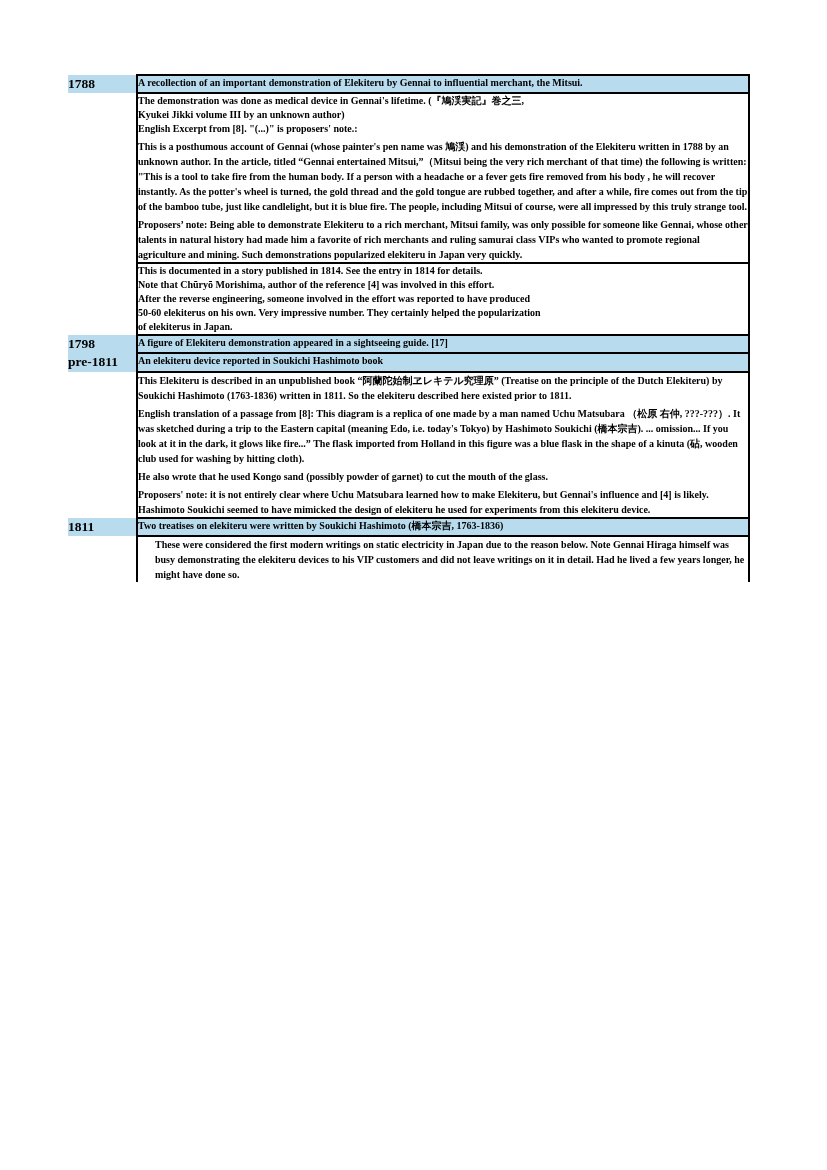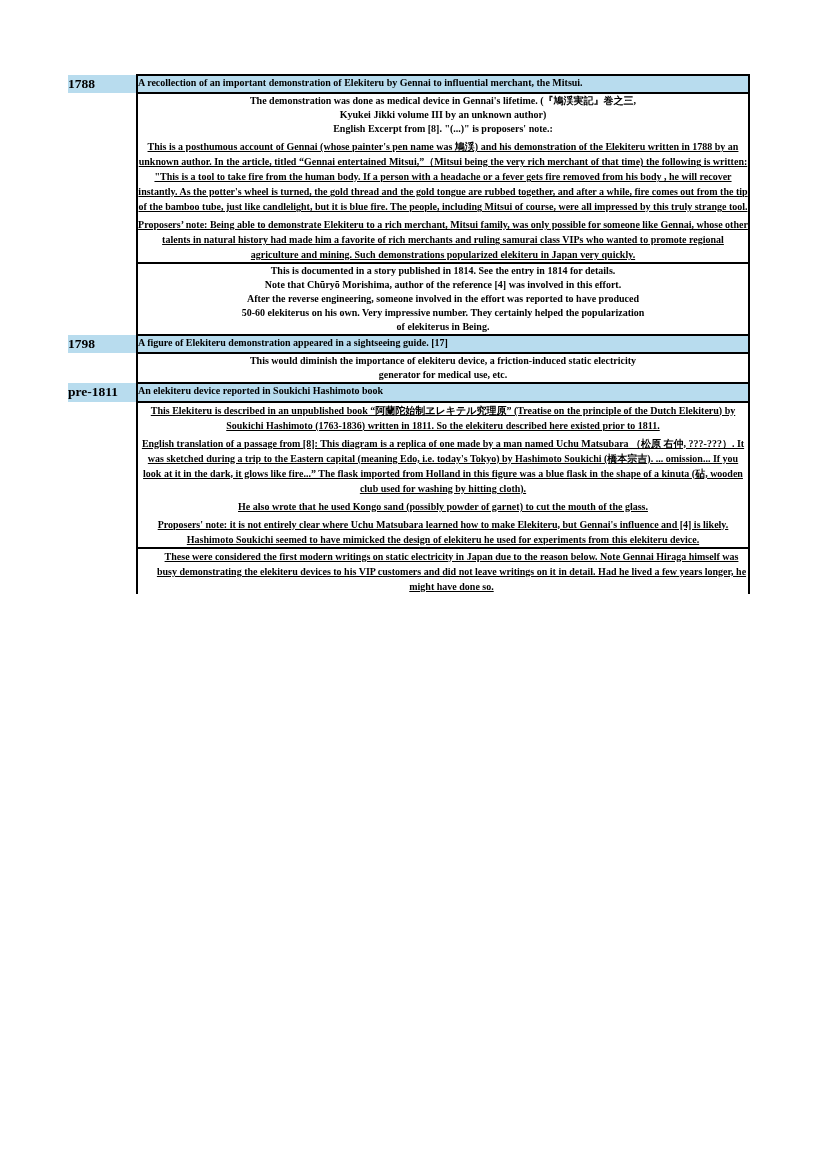--- a/index.html
+++ b/index.html
@@ -65,35 +65,34 @@
     border-bottom-width: 2px;
   }
   td.body.detail-cell {
     background: #ffffff;
     border-top-width: 0px;
   }
   
   .para {
     margin: 0 0 0 0;
     text-indent: 0;
-    text-align: center;
   }
   .para + .para {
     margin-top: 3px;
   }
   .line {
     display: block;
   }
   
   td.body.nobottom {
     border-bottom: none;
     padding-left: 17px;
   }
   .tight { line-height: 1.40; }
-  .loose { line-height: 1.50; text-decoration: underline; }
+  .loose { line-height: 1.50; }
 </style>
 </head>
 <body>
 
 <div id="page">
   <table class="timeline">
     <colgroup>
       <col class="year-col">
       <col class="body-col">
     </colgroup>
@@ -115,51 +114,46 @@
           </td>
         </tr>
         <tr>
           <td class="year">&nbsp;</td>
           <td class="body detail-cell">
             <div class="para tight">
               <span class="line">This is documented in a story published in 1814. See the entry in 1814 for details.</span>
               <span class="line">Note that Chūryō Morishima, author of the reference [4] was involved in this effort.</span>
               <span class="line">After the reverse engineering, someone involved in the effort was reported to have produced</span>
               <span class="line">50-60 elekiterus on his own. Very impressive number. They certainly helped the popularization</span>
-              <span class="line">of elekiterus in Being.</span>
+              <span class="line">of elekiterus in Japan.</span>
             </div>
           </td>
         </tr>
         <tr>
           <td class="year hl">1798</td>
           <td class="body header-cell">A figure of Elekiteru demonstration appeared in a sightseeing guide. [17]</td>
-        </tr>
-        <tr>
-          <td class="year">&nbsp;</td>
-          <td class="body detail-cell">
-            <div class="para tight">
-              <span class="line">This would diminish the importance of elekiteru device, a friction-induced static electricity</span>
-              <span class="line">generator for medical use, etc.</span>
-            </div>
-          </td>
         </tr>
         <tr>
           <td class="year hl">pre-1811</td>
           <td class="body header-cell">An elekiteru device reported in Soukichi Hashimoto book</td>
         </tr>
         <tr>
           <td class="year">&nbsp;</td>
           <td class="body detail-cell">
             <div class="para loose">This Elekiteru is described in an unpublished book “阿蘭陀始制ヱレキテル究理原” (Treatise on the principle of the Dutch Elekiteru) by Soukichi Hashimoto (1763-1836) written in 1811. So the elekiteru described here existed prior to 1811.</div>
             <div class="para loose">English translation of a passage from [8]: This diagram is a replica of one made by a man named Uchu Matsubara （松原 右仲, ???-???）. It was sketched during a trip to the Eastern capital (meaning Edo, i.e. today's Tokyo) by Hashimoto Soukichi (橋本宗吉). ... omission... If you look at it in the dark, it glows like fire...” The flask imported from Holland in this figure was a blue flask in the shape of a kinuta (砧, wooden club used for washing by hitting cloth).</div>
             <div class="para loose">He also wrote that he used Kongo sand (possibly powder of garnet) to cut the mouth of the glass.</div>
             <div class="para loose">Proposers' note: it is not entirely clear where Uchu Matsubara learned how to make Elekiteru, but Gennai's influence and [4] is likely. Hashimoto Soukichi seemed to have mimicked the design of elekiteru he used for experiments from this elekiteru device.</div>
           </td>
         </tr>
         <tr>
+          <td class="year hl">1811</td>
+          <td class="body header-cell">Two treatises on elekiteru were written by Soukichi Hashimoto (橋本宗吉, 1763-1836)</td>
+        </tr>
+        <tr>
           <td class="year">&nbsp;</td>
           <td class="body detail-cell nobottom">
             <div class="para loose">These were considered the first modern writings on static electricity in Japan due to the reason below. Note Gennai Hiraga himself was busy demonstrating the elekiteru devices to his VIP customers and did not leave writings on it in detail. Had he lived a few years longer, he might have done so.</div>
           </td>
         </tr>
       </tbody>
   </table>
 </div>
 
 </body></html>

